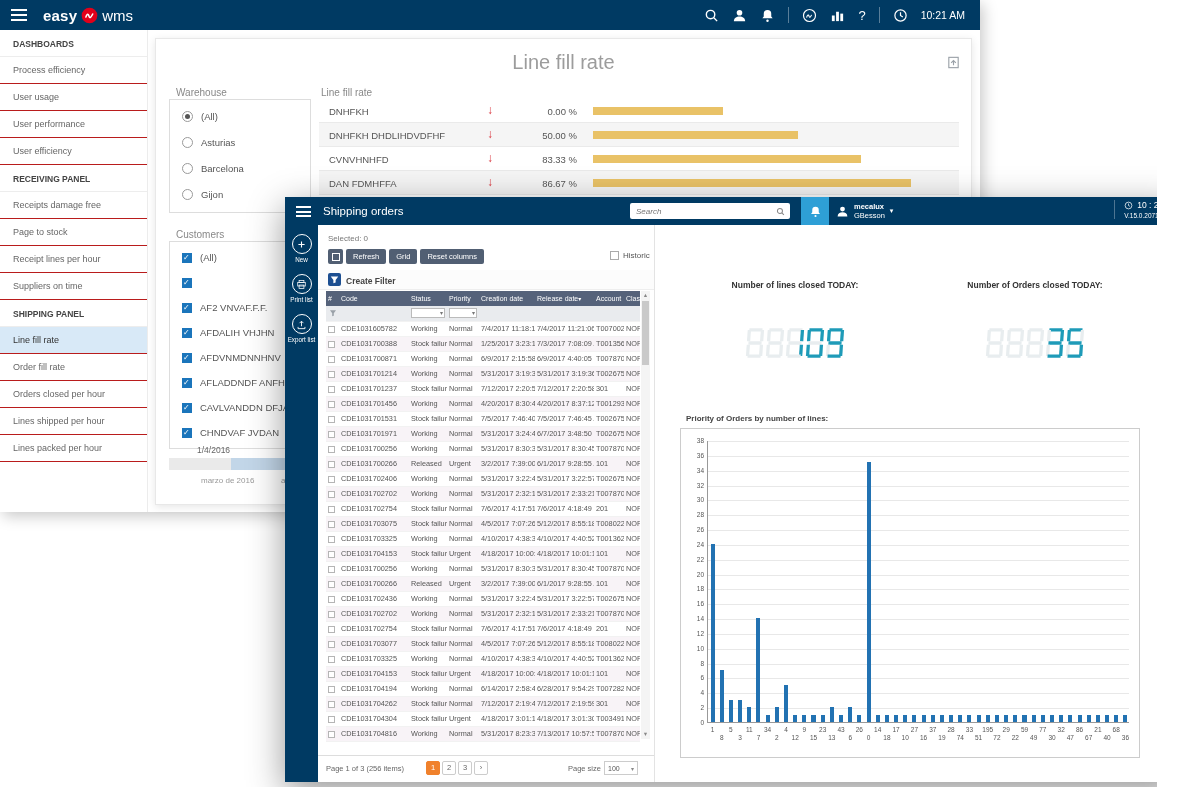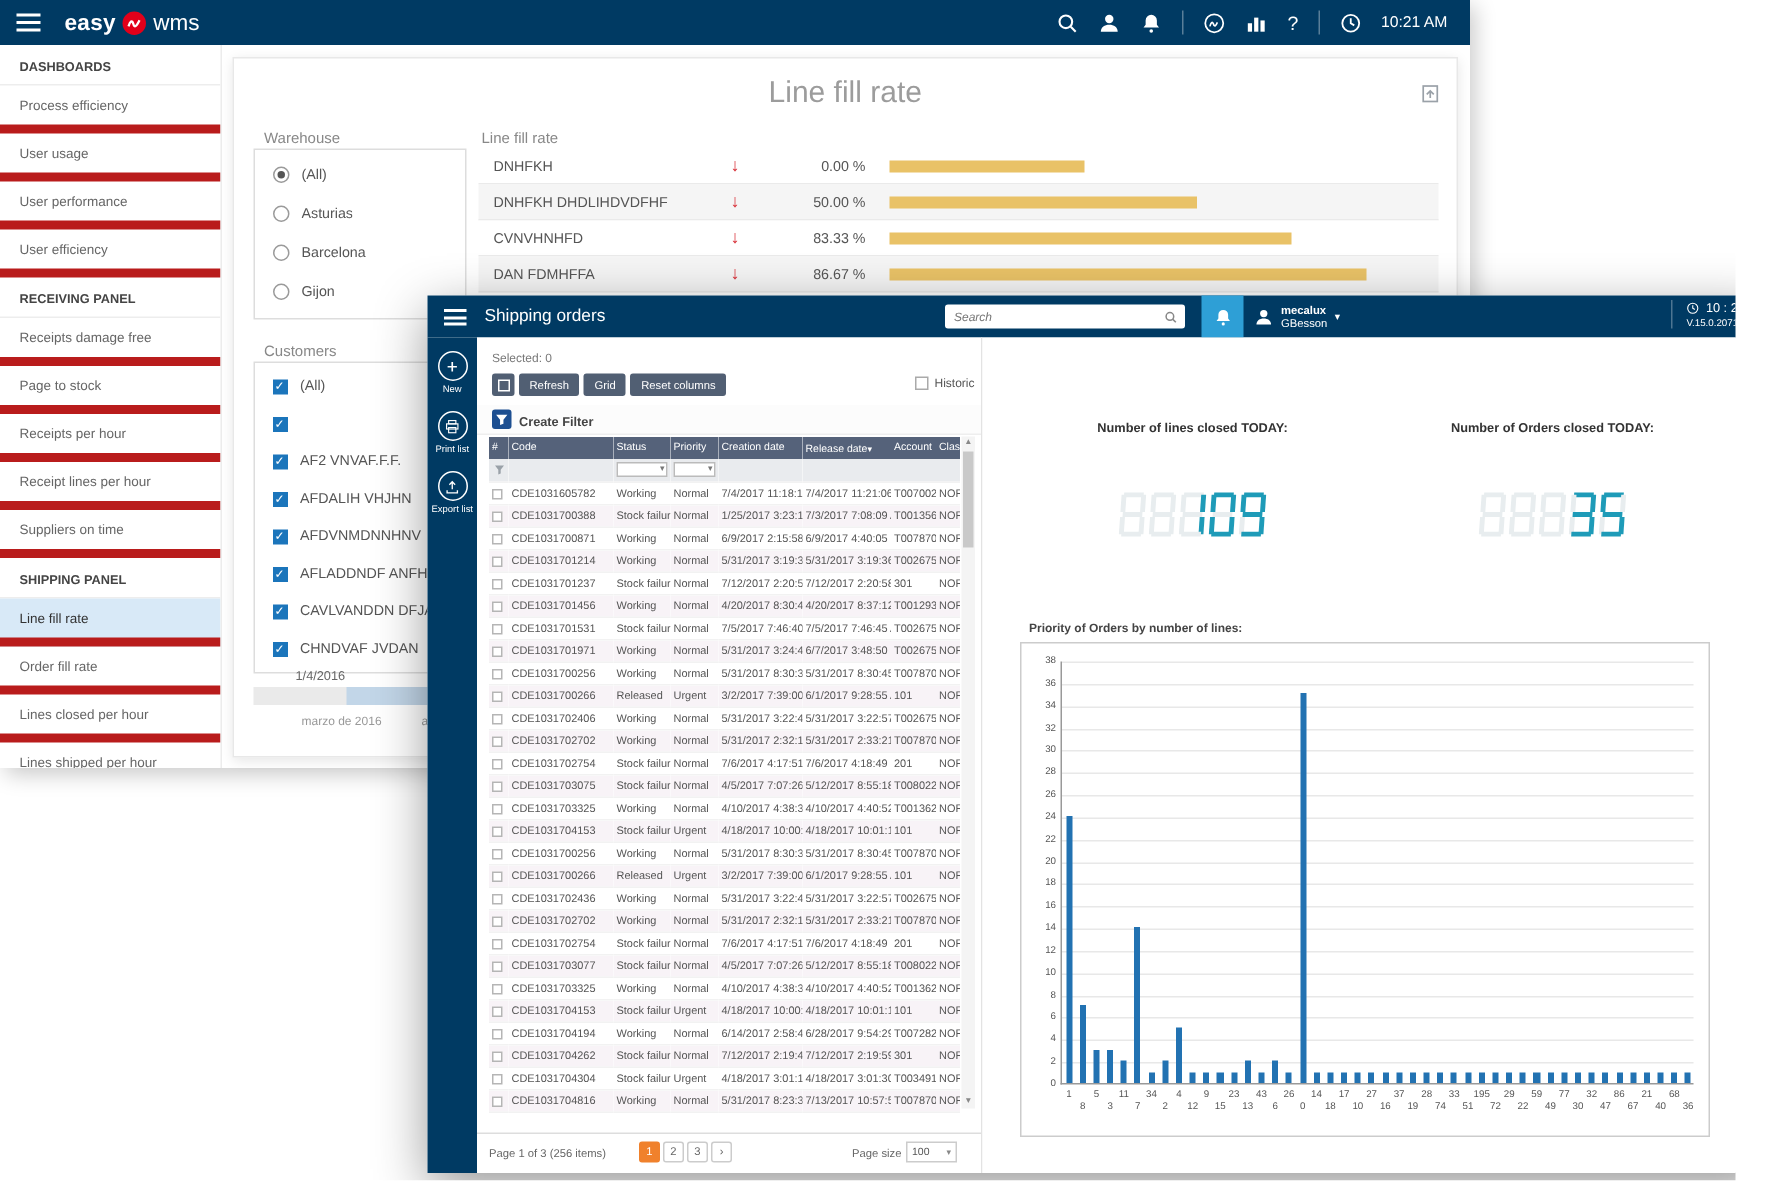--- a/index.html
+++ b/index.html
@@ -17,21 +17,21 @@
   .logo-wms{font-size:15px;font-weight:normal;}
   .logo-mark{width:17px;height:17px;margin:0 2px;display:block;}
   .tb-right{margin-left:auto;display:flex;align-items:center;gap:13px;padding-right:15px;}
   .tb-ic{width:15px;height:15px;display:block;cursor:pointer;}
   .tb-sep{width:1px;height:16px;background:rgba(255,255,255,.35);}
   .tb-q{font-size:13px;cursor:pointer;}
   .tb-time{font-size:10.5px;}
 
   .sidebar{position:absolute;left:0;top:30px;width:148px;height:482px;background:#fff;border-right:1px solid #ECECEC;overflow:hidden;}
   .sb-header{padding:9px 13px 7px;font-size:8.5px;font-weight:bold;color:#444;border-bottom:1px solid #EDEDED;}
-  .sb-item{padding:8px 13px;font-size:9px;color:#666;border-bottom:6px solid #b91c1c;cursor:pointer;}
+  .sb-item{padding:8px 13px;font-size:9px;color:#666;border-bottom:1px solid #b91c1c;cursor:pointer;}
   .sb-item.sel{background:#D8E9F7;color:#333;}
 
   .card{position:absolute;left:155px;top:38px;width:817px;height:467px;background:#fff;border:1px solid #E8E8E8;box-shadow:0 2px 8px rgba(0,0,0,.10);}
   .card-title{position:absolute;left:0;right:0;top:12px;text-align:center;font-size:20px;color:#9C9C9C;}
   .card-export{position:absolute;right:10px;top:16px;width:15px;height:15px;cursor:pointer;}
   .sec-label{position:absolute;font-size:10px;color:#888;}
   .wh-box{position:absolute;left:13px;top:60px;width:142px;height:114px;border:1px solid #DDD;background:#fff;padding:3px 0;}
   .opt-row{display:flex;align-items:center;gap:8px;padding:0 12px;height:26px;cursor:pointer;}
   .radio{width:11px;height:11px;border:1px solid #9A9A9A;border-radius:50%;position:relative;flex:none;background:#fff;}
   .radio.on::after{content:"";position:absolute;left:2px;top:2px;width:5px;height:5px;border-radius:50%;background:#555;}
@@ -184,27 +184,26 @@
 
     <div class="sidebar" id="sidebar">
         <div class="sb-header">DASHBOARDS</div>
         <div class="sb-item">Process efficiency</div>
         <div class="sb-item">User usage</div>
         <div class="sb-item">User performance</div>
         <div class="sb-item">User efficiency</div>
         <div class="sb-header">RECEIVING PANEL</div>
         <div class="sb-item">Receipts damage free</div>
         <div class="sb-item">Page to stock</div>
-        <div class="sb-item">Receipts per hour</div>
         <div class="sb-item">Receipt lines per hour</div>
         <div class="sb-item">Suppliers on time</div>
         <div class="sb-header">SHIPPING PANEL</div>
         <div class="sb-item sel">Line fill rate</div>
         <div class="sb-item">Order fill rate</div>
-        <div class="sb-item">Lines closed per hour</div>
+        <div class="sb-item">Orders closed per hour</div>
         <div class="sb-item">Lines shipped per hour</div>
         <div class="sb-item">Lines packed per hour</div>
       </div>
 
     <div class="card">
       <div class="card-title">Line fill rate</div>
       <svg class="card-export" viewBox="0 0 16 16" fill="none" stroke="#9AA1A8" stroke-width="1.2">
           <rect x="3" y="2.5" width="10" height="11"></rect>
           <path d="M5.5 8.5 8 6l2.5 2.5M8 6v5"></path>
         </svg>

